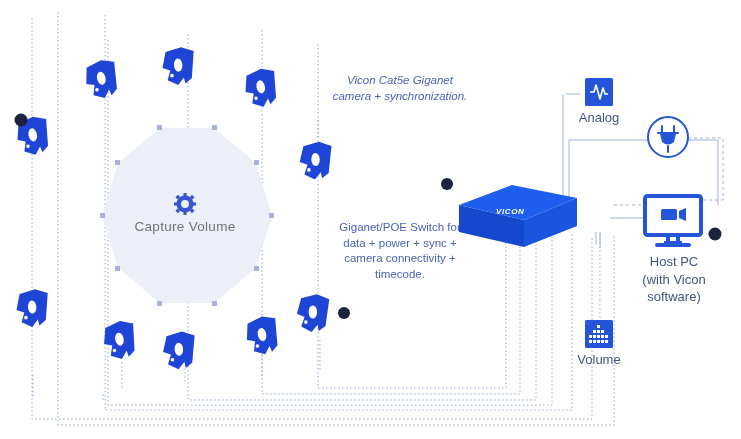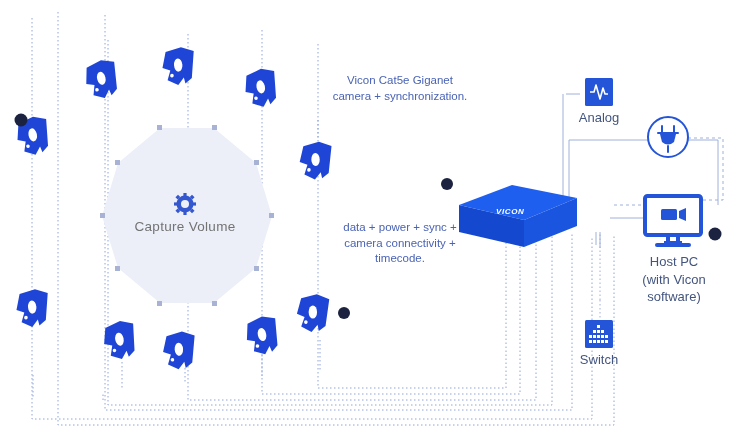--- a/index.html
+++ b/index.html
@@ -183,33 +183,34 @@
         <rect x="661" y="209" width="16" height="11" rx="1.5"></rect>
         <polygon points="679,211 686,208 686,221 679,218"></polygon>
       </g>
     </g>
   </svg>
 
   <span class="vicon-txt" style="left:496px;top:207px;text-align:right;">VICON</span>
 
   <div class="lbl cap-vol" style="left:118px;top:218px;width:134px;">Capture Volume</div>
 
-  <div class="lbl note" style="left:320px;top:73px;width:160px;">
+  <div class="lbl note" style="left:320px;top:73px;width:160px;font-style:italic;">
     <div>Vicon Cat5e Giganet</div>
     <div>camera + synchronization.</div>
   </div>
 
   <div class="lbl note" style="left:318px;top:220px;width:164px;">
+    <div>Giganet/POE Switch for</div>
     <div>data + power + sync +</div>
     <div>camera connectivity +</div>
     <div>timecode.</div>
   </div>
 
   <div class="lbl dev-lbl" style="left:569px;top:109px;width:60px;">Analog</div>
 
-  <div class="lbl dev-lbl" style="left:569px;top:351px;width:60px;">Switch</div>
+  <div class="lbl dev-lbl" style="left:569px;top:351px;width:60px;">Volume</div>
 
   <div class="lbl dev-lbl" style="left:618px;top:253px;width:112px;">
     <div>Host PC</div>
     <div>(with Vicon software)</div>
   </div>
 
 </div>
 
 </body></html>

